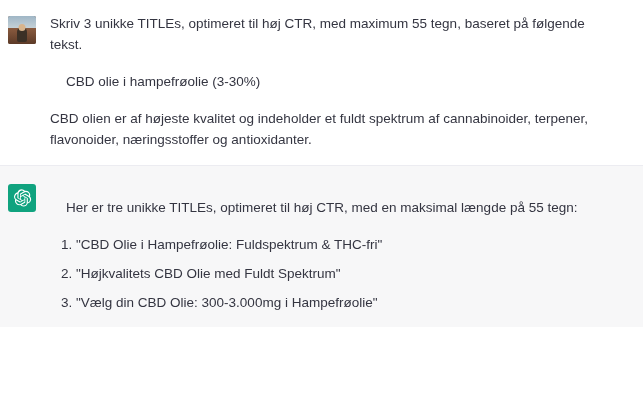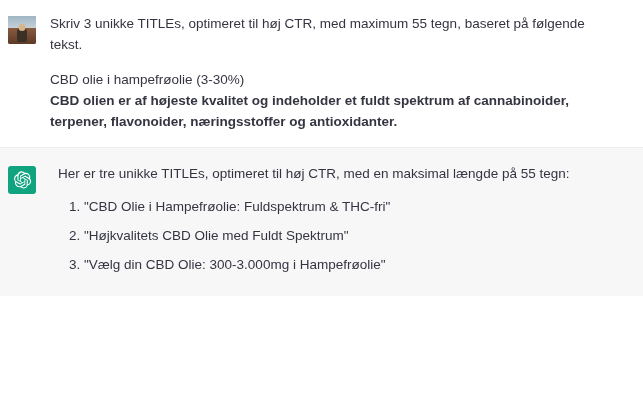--- a/index.html
+++ b/index.html
@@ -30,21 +30,20 @@
   }
   .message-user {
     background: #ffffff;
     padding: 14px 30px 14px 8px;
   }
   .message-assistant {
     background: #f7f7f8;
     padding: 16px 30px 14px 8px;
     border-top: 1px solid #ececf1;
     flex: 1 1 auto;
-    gap: 8px;
   }
   .avatar-wrap {
     width: 30px;
     min-width: 30px;
     display: flex;
     justify-content: flex-start;
     padding-top: 2px;
   }
   .avatar {
     width: 28px;
@@ -99,25 +98,24 @@
   }
   .msg-body {
     flex: 1 1 auto;
     padding-left: 12px;
     line-height: 1.55;
   }
   .msg-body p {
     margin: 0 0 14px 0;
   }
   .msg-body p.tight {
-    margin: 0;
+    margin: 16px;
   }
   .msg-body p.lastp {
     margin-bottom: 0;
-    font-weight: bold;
   }
   .msg-body ol {
     margin: 12px 0 0 0;
     padding-left: 26px;
   }
   .msg-body ol li {
     margin-bottom: 9px;
     line-height: 1.5;
   }
   .msg-body ol li:last-child {

